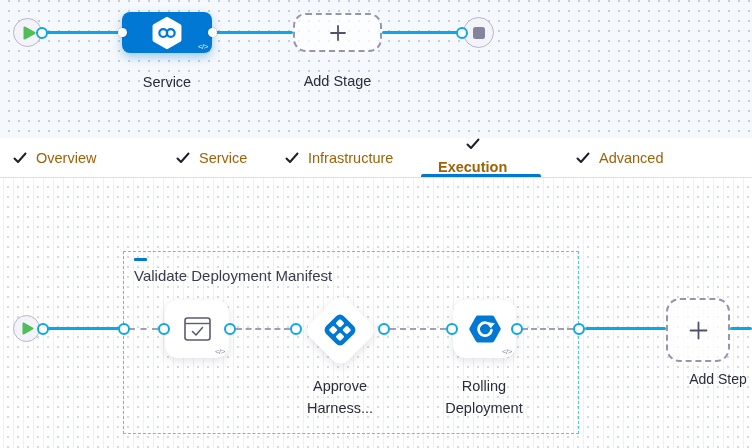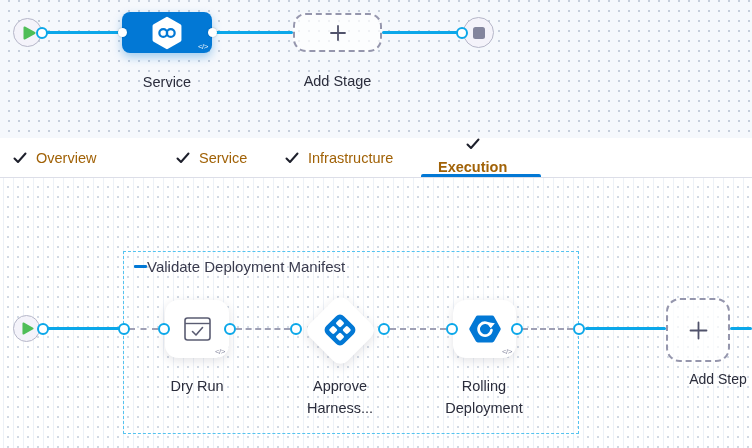--- a/index.html
+++ b/index.html
@@ -66,21 +66,21 @@
   
   .node-label {
     position:absolute; text-align:center; font-size:14.5px; color:#2b2d3c; z-index:2;
   }
   .step-label { line-height:22px; }
   
   .group-frame {
     position:absolute; left:123px; top:73px; width:456px; height:183px;
     box-sizing:border-box; border:1.5px dashed #55c3f0; z-index:0;
   }
-  .group-head { position:absolute; left:10px; top:7px; display:flex; align-items:center; gap:0; }
+  .group-head { position:absolute; left:10px; top:7px; display:flex; gap:6px;flex-direction:column; }
   .minus-icon { width:13px; height:2.5px; background:#0278d5; border-radius:1px; }
   .group-title { font-size:15px; color:#3a3b4e; }
   
   .tabbar {
     position:absolute; left:0; top:138px; width:752px; height:40px;
     background:#fff; border-bottom:1px solid #dcdee8; box-sizing:border-box; z-index:8;
   }
   .tab { position:absolute; top:0; height:39px; display:flex; align-items:center; gap:9px;
          cursor:pointer; }
   .tab-label { font-size:14.5px; color:#a16207; }
@@ -155,20 +155,26 @@
       <span class="tab-label">Infrastructure</span>
     </div>
 
     <div class="tab" style="left:438px;flex-direction:column;">
       <svg width="14" height="12" viewBox="0 0 14 12">
         <polyline points="1.5,6.5 5,10 12.5,1.5" fill="none" stroke="#1d1f2b" stroke-width="2" stroke-linecap="round" stroke-linejoin="round"></polyline>
       </svg>
       <span class="tab-label" style="font-weight:bold;">Execution</span>
     </div>
 
+    <div class="tab" style="left:576px;">
+      <svg width="14" height="12" viewBox="0 0 14 12">
+        <polyline points="1.5,6.5 5,10 12.5,1.5" fill="none" stroke="#1d1f2b" stroke-width="2" stroke-linecap="round" stroke-linejoin="round"></polyline>
+      </svg>
+      <span class="tab-label">Advanced</span>
+    </div>
 
     <div class="tab-underline"></div>
   </div>
 
   <div class="exec-canvas">
 
     <div class="group-frame"></div>
     <div class="group-head" style="left:134px; top:80px; position:absolute; z-index:2;">
       <div class="minus-icon"></div>
       <span class="group-title">Validate Deployment Manifest</span>
@@ -198,24 +204,20 @@
     <div class="port" style="left:510.5px; top:144.5px;"></div>
     <div class="port" style="left:573px;   top:144.5px;"></div>
 
     <div class="step-box" style="left:165px; top:122px;">
       <svg width="27" height="24" viewBox="0 0 27 24">
         <rect x="1" y="1" width="25" height="22" rx="2.5" fill="#fff" stroke="#5a5c72" stroke-width="1.6"></rect>
         <line x1="1" y1="6.5" x2="26" y2="6.5" stroke="#5a5c72" stroke-width="1.4"></line>
         <polyline points="8.5,14.5 12,18 18.5,10.5" fill="none" stroke="#5a5c72" stroke-width="1.6" stroke-linecap="round" stroke-linejoin="round"></polyline>
       </svg>
       <span class="code-badge gray">&lt;/&gt;</span>
-    </div>
-    <div class="node-label step-label" style="left:147px; top:197px; width:100px;">
-      <span style="display:block">Dry Run</span>
-      <span style="display:block"></span>
     </div>
 
     <div class="diamond"></div>
     <svg class="diamond-icon" width="40" height="40" viewBox="-20 -20 40 40">
       <g transform="rotate(45)">
         <rect x="-12.5" y="-12.5" width="25" height="25" rx="5.5" fill="#0278d5"></rect>
         <rect x="-8" y="-8" width="6.4" height="6.4" rx="1.4" fill="#fff"></rect>
         <rect x="1.6" y="-8" width="6.4" height="6.4" rx="1.4" fill="#fff"></rect>
         <rect x="-8" y="1.6" width="6.4" height="6.4" rx="1.4" fill="#fff"></rect>
         <rect x="1.6" y="1.6" width="6.4" height="6.4" rx="1.4" fill="#fff"></rect>

